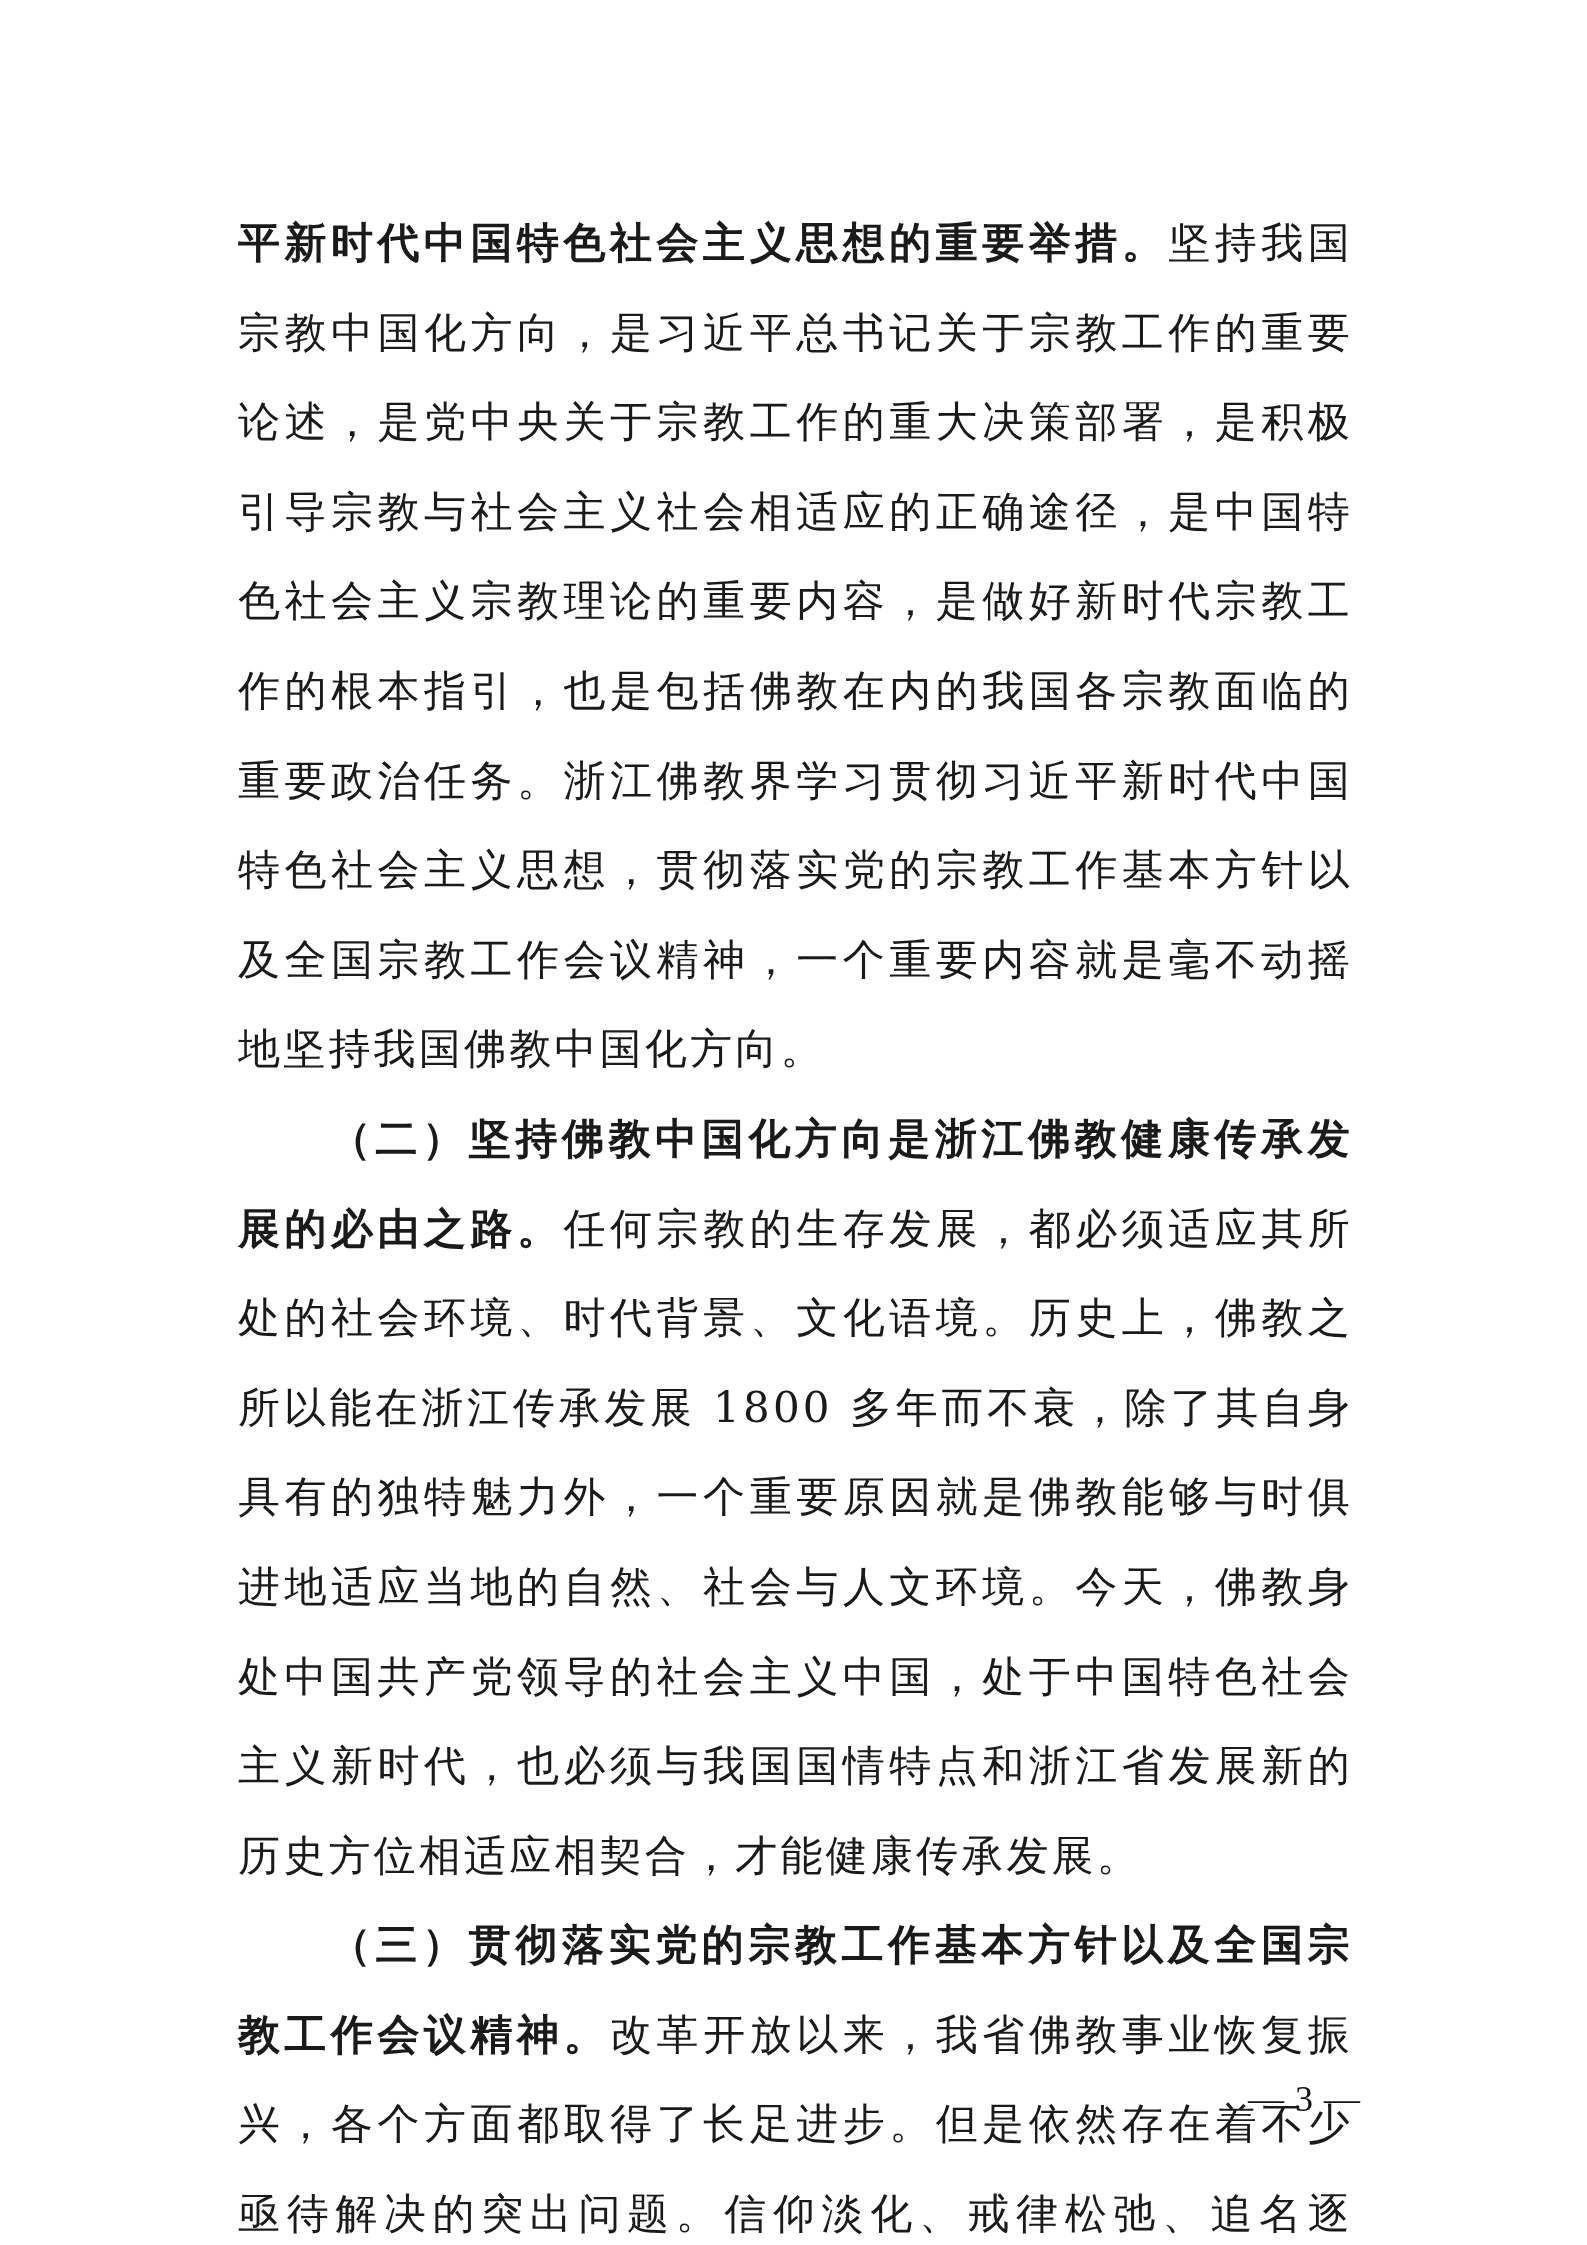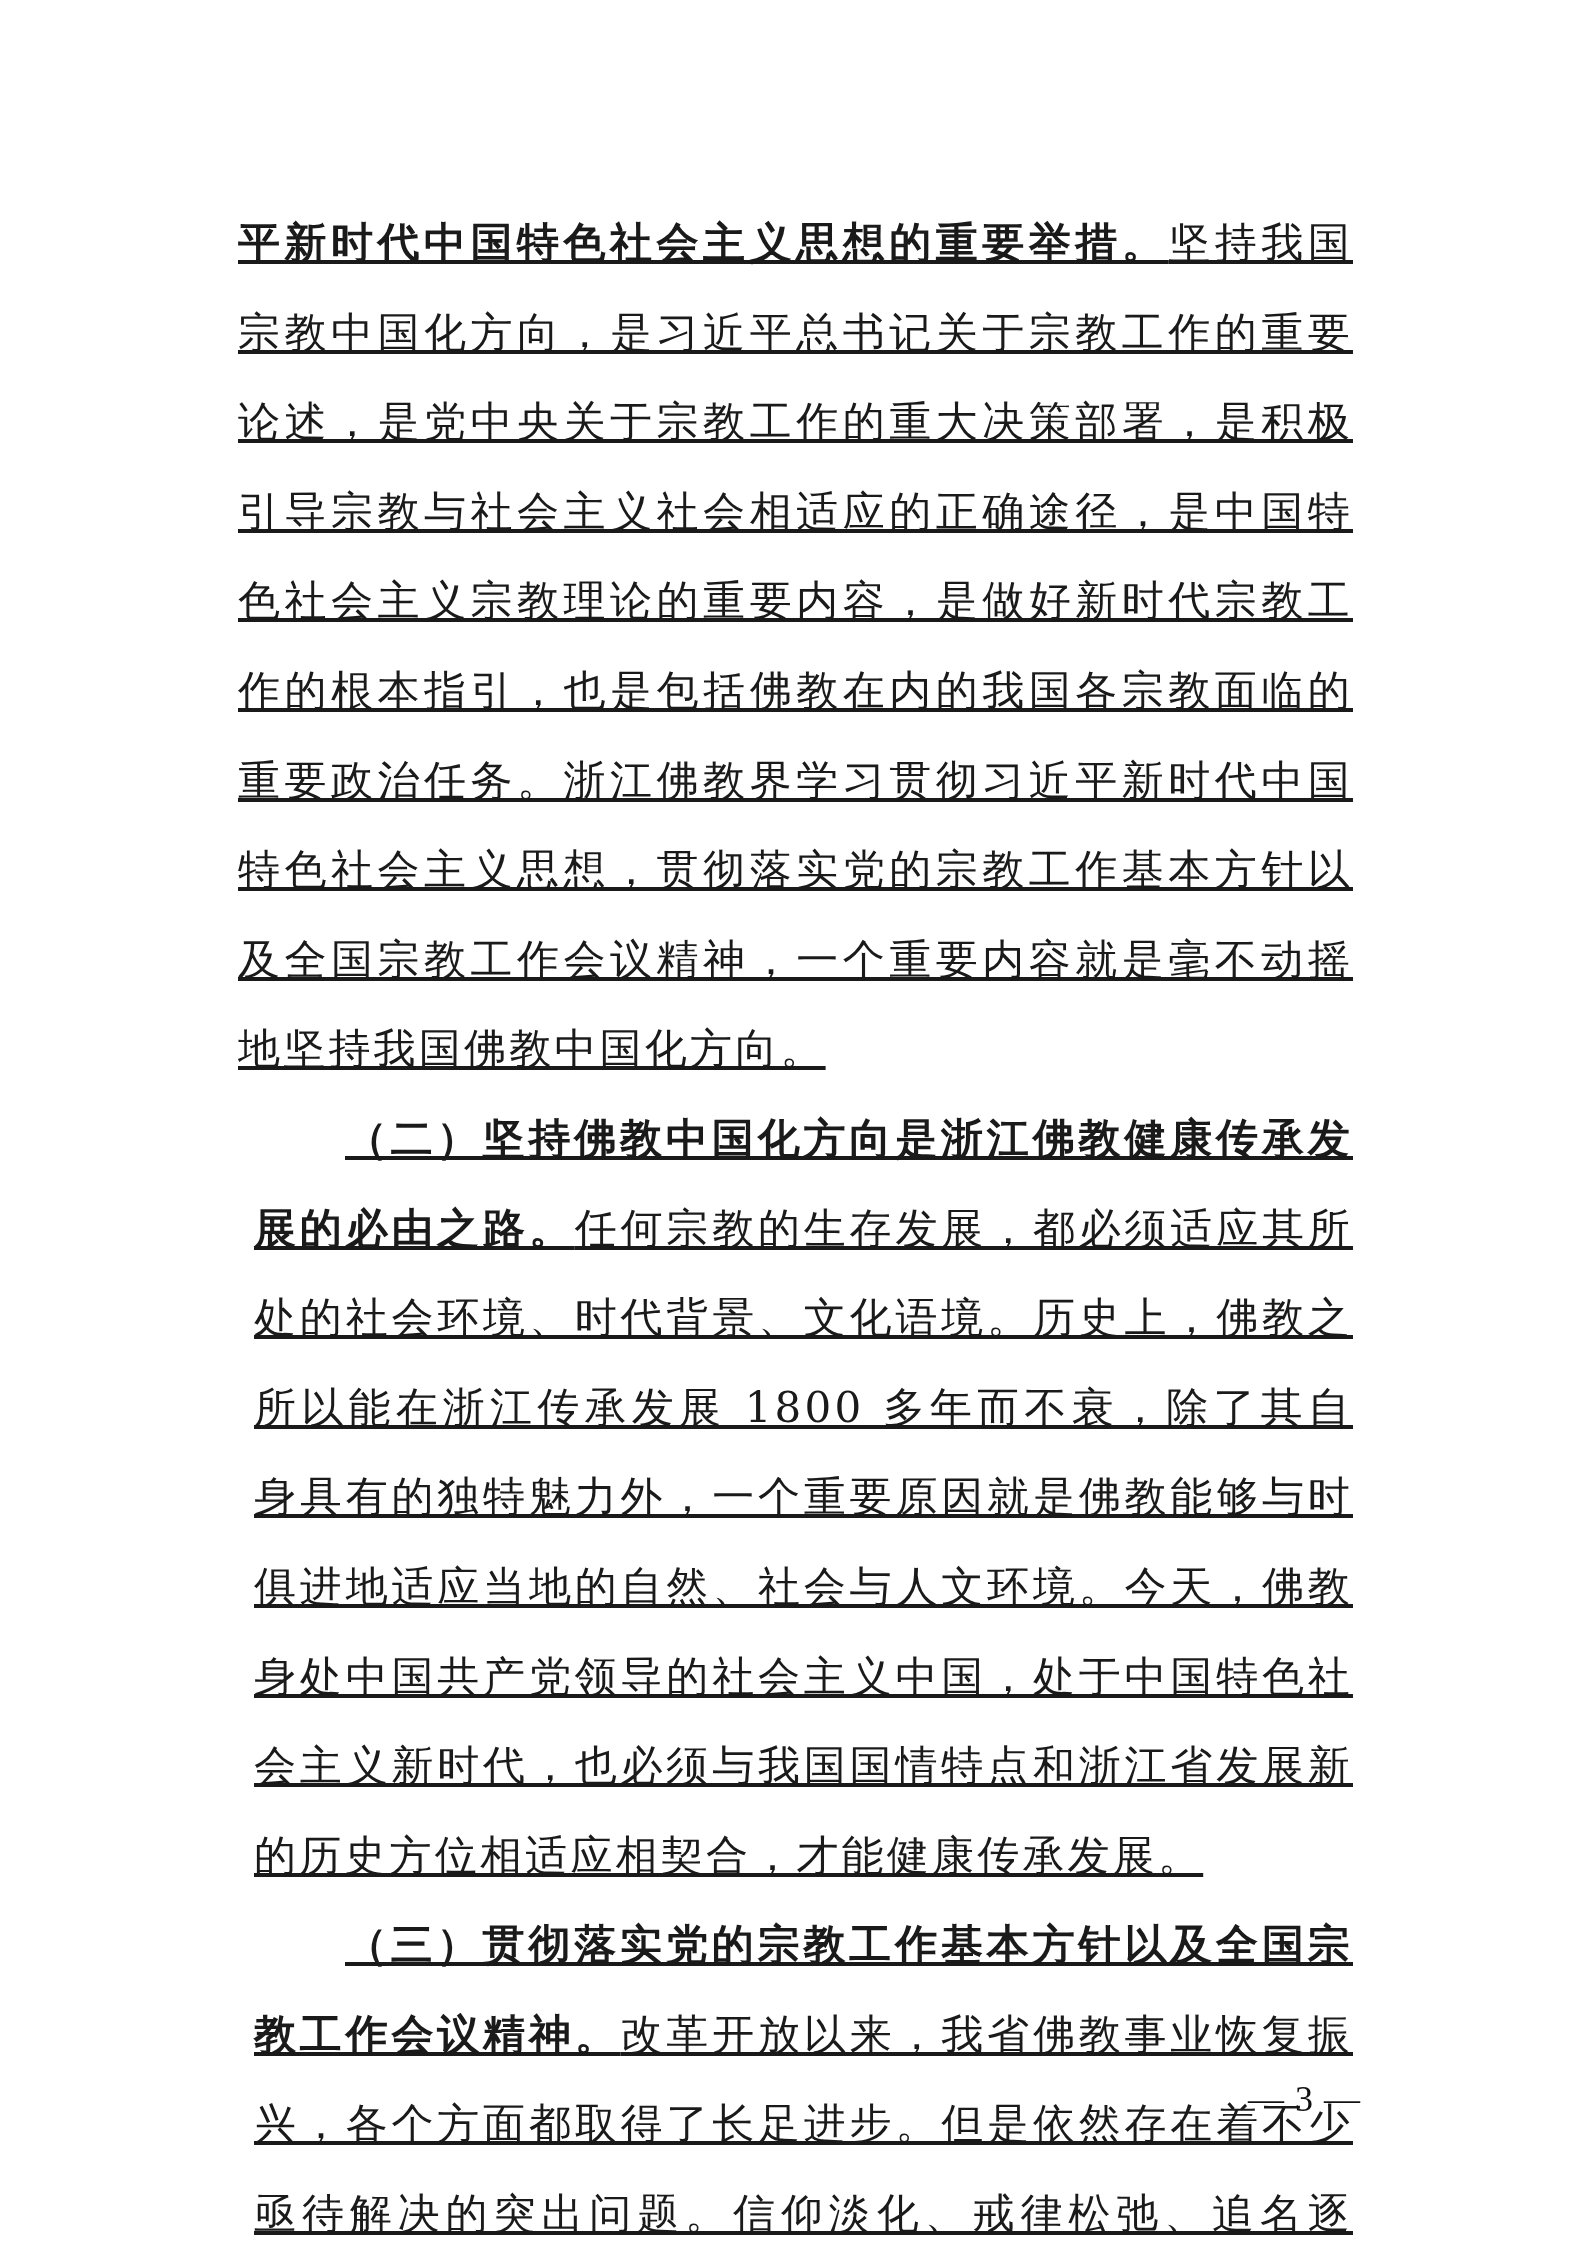--- a/index.html
+++ b/index.html
@@ -22,25 +22,23 @@
     width: 1115px;
   }
   .para {
     margin: 0;
     font-size: 42px;
     line-height: 89.6px;
     letter-spacing: 3.2px;
     text-align: justify;
     text-align-last: left;
     word-break: break-all;
-    text-decoration: underline;
   }
   .para.indent {
     text-indent: 91px;
-    margin-left: 16px;
   }
   .bold {
     font-weight: bold;
     font-family: "DejaVu Serif", "Liberation Serif", serif;
   }
   .page-number {
     position: absolute;
     left: 1248px;
     top: 2078px;
     font-family: "Liberation Serif", "DejaVu Serif", serif;

